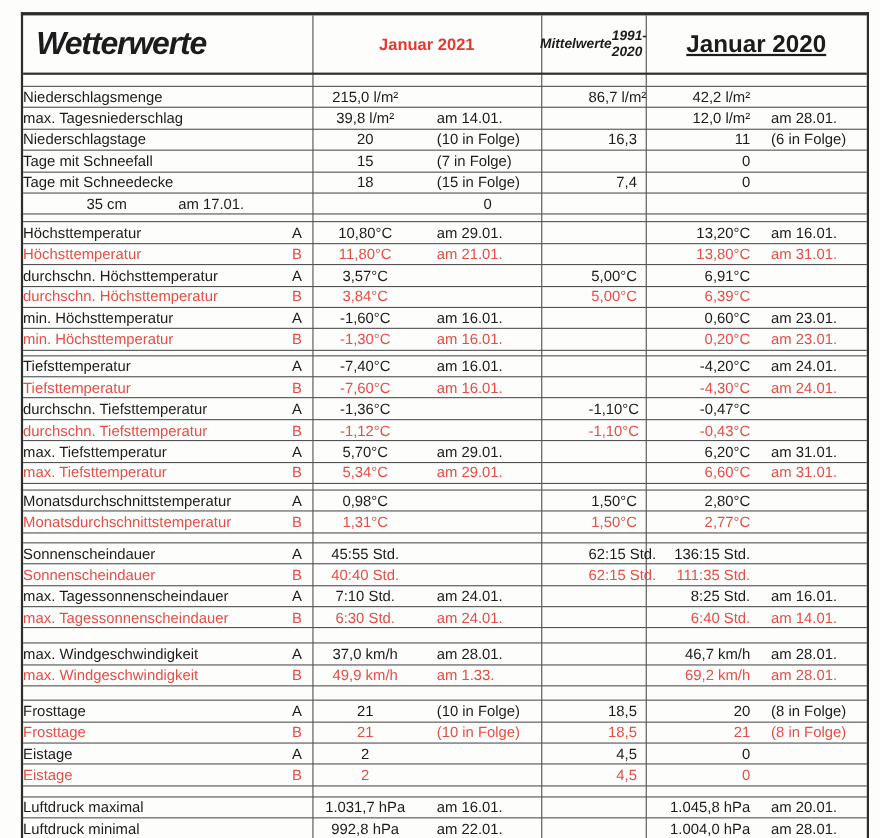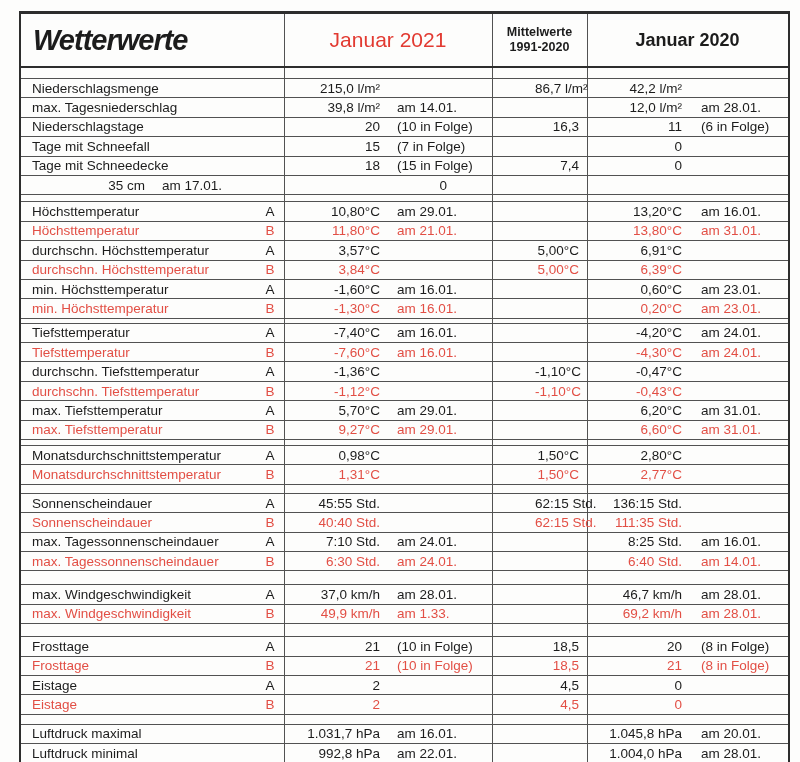--- a/index.html
+++ b/index.html
@@ -27,35 +27,35 @@
   .thead {
     display:flex; height:52px; align-items:stretch;
     border-bottom:2px solid var(--border);
     box-sizing:content-box;
   }
   .h-cell { display:flex; align-items:center; justify-content:center; box-sizing:border-box; }
   .h-title {
     width:263px; justify-content:flex-start; padding-left:12px;
     font-size:29px; font-weight:700; font-style:italic; letter-spacing:-1px;
   }
-  .h-2021 { width:208px; font-size:21px; font-weight:400; color:var(--hred); }
-  .h-mittel { width:95px; flex-direction:column; font-size:12.5px; font-weight:700; line-height:1.2; text-align:left; }
-  .h-2020 { flex:1; font-size:18px; font-weight:700; }
+  .h-2021 { width:208px; font-size:15px; font-weight:700; color:var(--hred); }
+  .h-mittel { width:95px; flex-direction:row; font-size:12.5px; font-weight:700; line-height:1.2; text-align:left;font-style:italic; }
+  .h-2020 { flex:1; font-size:22px; font-weight:700;text-decoration:underline; }
   
   .section .row:first-child { border-top:1px solid var(--line); }
   .row {
     display:flex; align-items:center;
     height:18.4px; border-bottom:1px solid var(--line);
     font-size:13.5px; white-space:nowrap;
   }
   .row.red { color:var(--red); }
   .c { box-sizing:border-box; overflow:visible; }
-  .c-label  { width:235px; padding-left:11px; }
+  .c-label  { width:235px; }
   .c-ab     { width:28px;  text-align:center; }
-  .c-v21    { width:99px;  text-align:right; padding-right:3px; }
+  .c-v21    { width:99px;  text-align:center; padding-right:3px; }
   .c-s21    { width:95px;  margin-left:14px; }
   .c-mittel { width:95px;  text-align:right; padding-right:8px;padding-left:43px; }
   .c-v20    { width:97px;  text-align:right; padding-right:2px; }
   .c-s20    { flex:1; margin-left:17px; }
 </style>
 </head>
 <body style="--red: #e24f45; --hred: #e23a31; --text: #1c1c1c; --line: #525252; --border: #2d2d2d;">
 
 <div class="sheet">
   <div class="wtable">
@@ -228,21 +228,21 @@
               <div class="c c-ab">A</div>
               <div class="c c-v21">5,70°C</div>
               <div class="c c-s21">am 29.01.</div>
               <div class="c c-mittel"></div>
               <div class="c c-v20">6,20°C</div>
               <div class="c c-s20">am 31.01.</div>
             </div>
             <div class="row red">
               <div class="c c-label">max. Tiefsttemperatur</div>
               <div class="c c-ab">B</div>
-              <div class="c c-v21">9,27°C</div>
+              <div class="c c-v21">5,34°C</div>
               <div class="c c-s21">am 29.01.</div>
               <div class="c c-mittel"></div>
               <div class="c c-v20">6,60°C</div>
               <div class="c c-s20">am 31.01.</div>
             </div>
           </div>
           <div class="section" style="margin-top: 5px;">
             <div class="row">
               <div class="c c-label">Monatsdurchschnittstemperatur</div>
               <div class="c c-ab">A</div>

